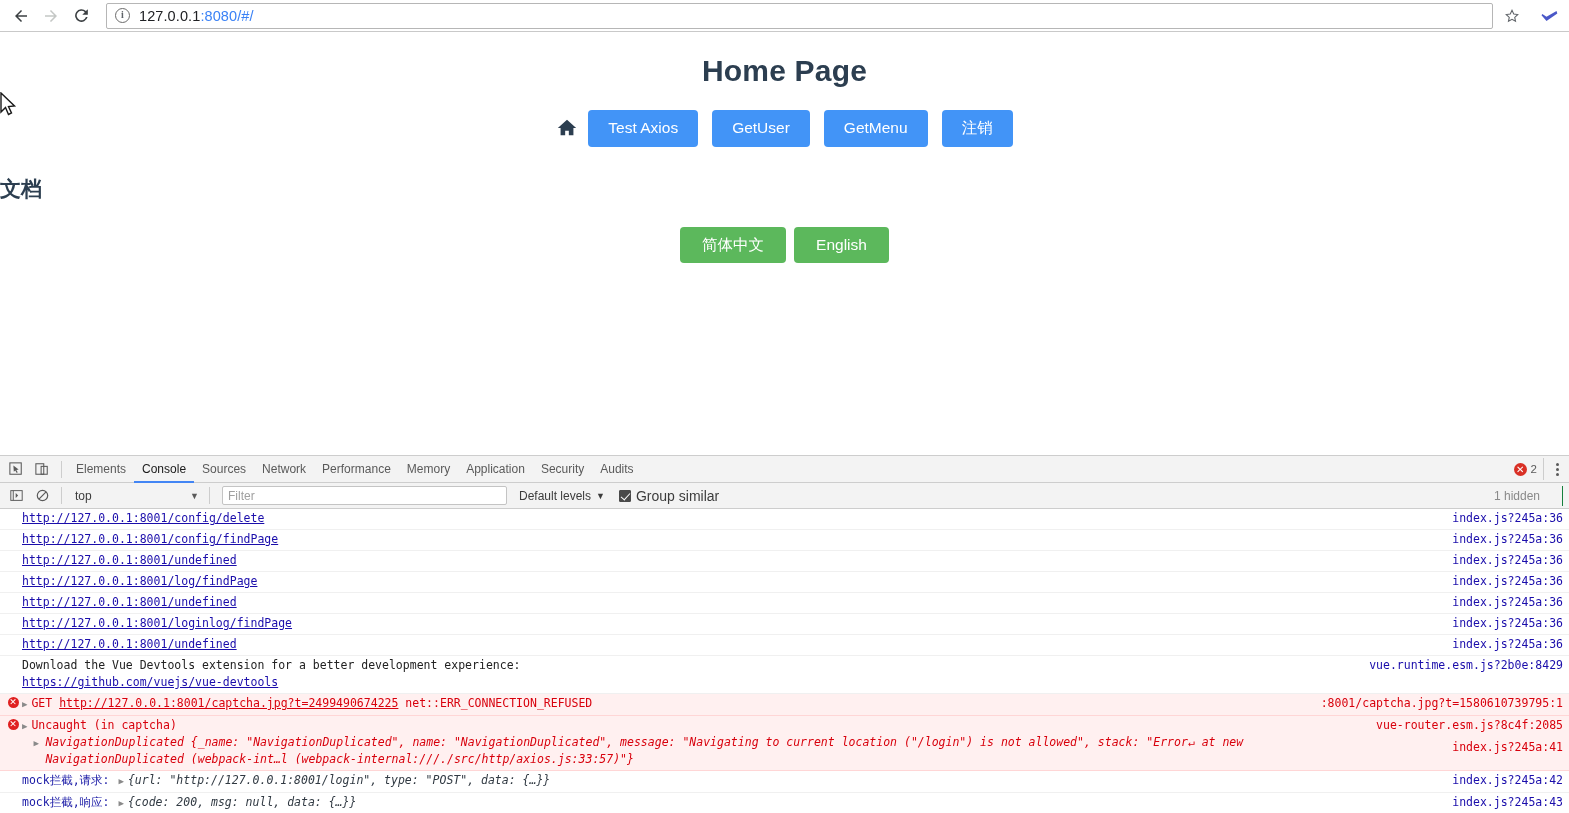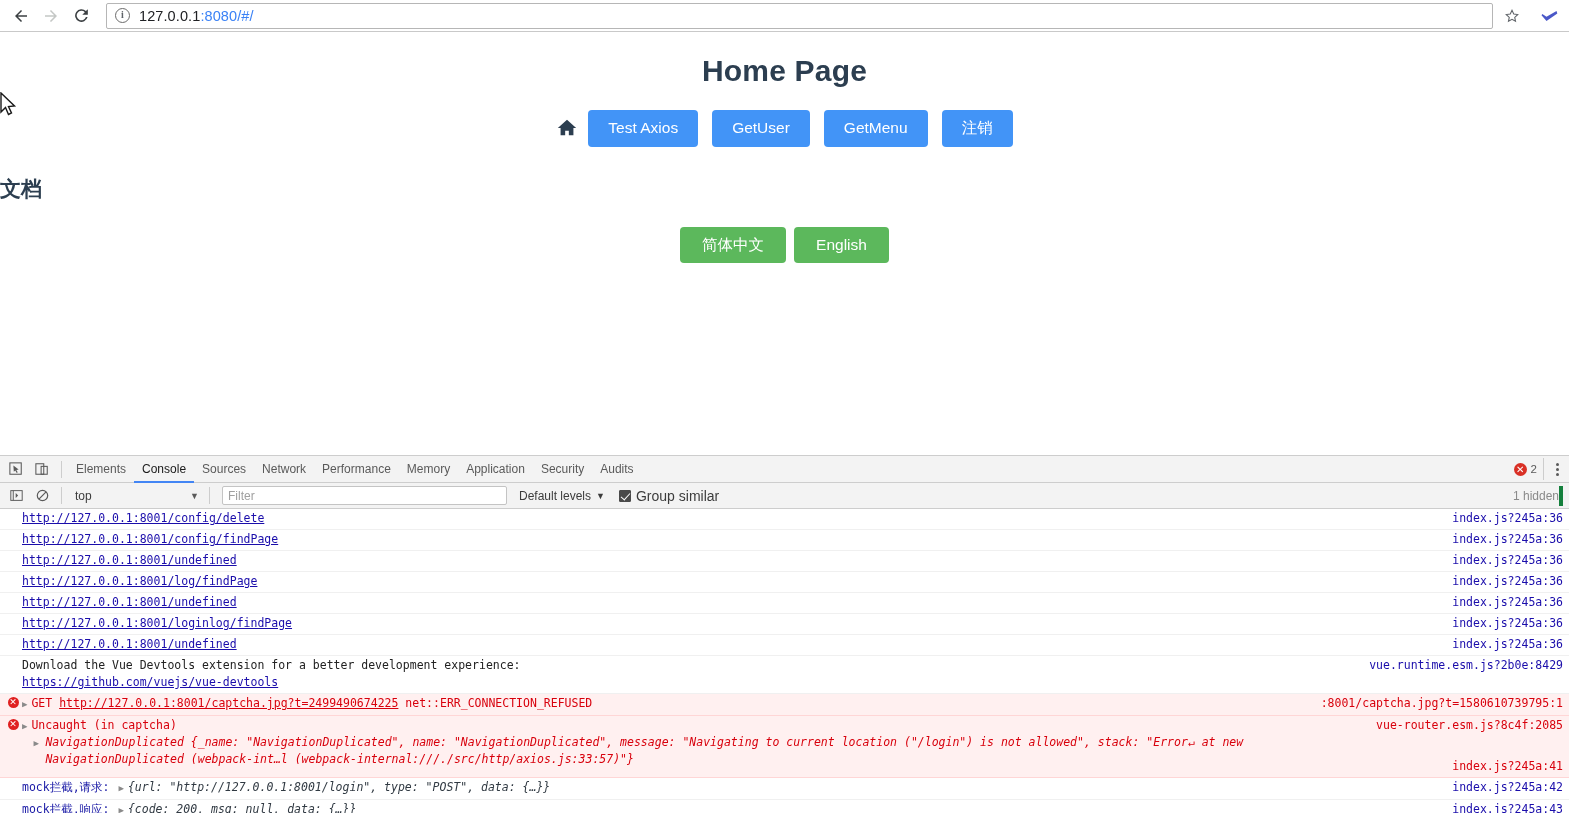--- a/index.html
+++ b/index.html
@@ -262,22 +262,22 @@
     left: 3px; top: 0px;
     width: 4px; height: 8px;
     border: solid #fff;
     border-width: 0 1.6px 1.6px 0;
     transform: rotate(42deg);
   }
   .hidden-count {
     margin-left: auto;
     font-size: 12px;
     color: #8a8a8a;
-    padding-right: 0;
-    border-right: 4px solid #15803d;
+    padding-right: 22px;
+    border-right: 1px solid #15803d;
     margin-right: 6px;
     line-height: 20px;
   }
 
   
   .console-log {
     flex: 1 1 auto;
     overflow: hidden;
     font-family: "DejaVu Sans Mono", "Liberation Mono", monospace;
     font-size: 11.5px;
@@ -543,21 +543,21 @@
       <span class="disclosure">▶</span>
       <span class="log-msg" style="overflow:hidden;">
         <span>Uncaught (in captcha)</span>
         <span style="display:block; position:relative; padding-left:14px;">
           <span class="disclosure" style="position:absolute; left:0; top:0;">▶</span>
           <span class="err-italic">NavigationDuplicated </span><span class="err-italic">{_name: "NavigationDuplicated", name: "NavigationDuplicated", message: "Navigating to current location ("/login") is not allowed", stack: "Error↵    at new NavigationDuplicated (webpack-int…l (webpack-internal:///./src/http/axios.js:33:57)"}</span>
         </span>
       </span>
       <span class="src-link" style="display:flex; flex-direction:column; align-items:flex-end;">
         <a class="src-link" style="padding:0;">vue-router.esm.js?8c4f:2085</a>
-        <a class="src-link" style="padding:0; margin-top:24px;">index.js?245a:41</a>
+        <a class="src-link" style="padding:0; margin-top:5px;">index.js?245a:41</a>
       </span>
     </div>
 
     <div class="log-row">
       <span class="log-msg" style="padding-left:16px;">
         <span class="mock-label">mock拦截,请求:</span>
         <span class="disclosure">▶</span><span class="obj-txt">{url: "http://127.0.0.1:8001/login", type: "POST", data: {…}}</span>
       </span>
       <a class="src-link">index.js?245a:42</a>
     </div>

